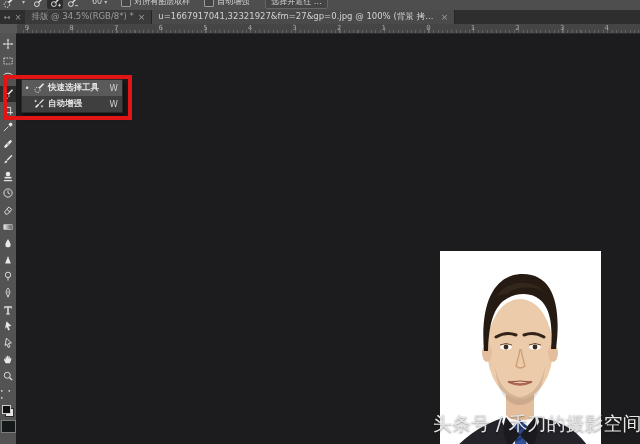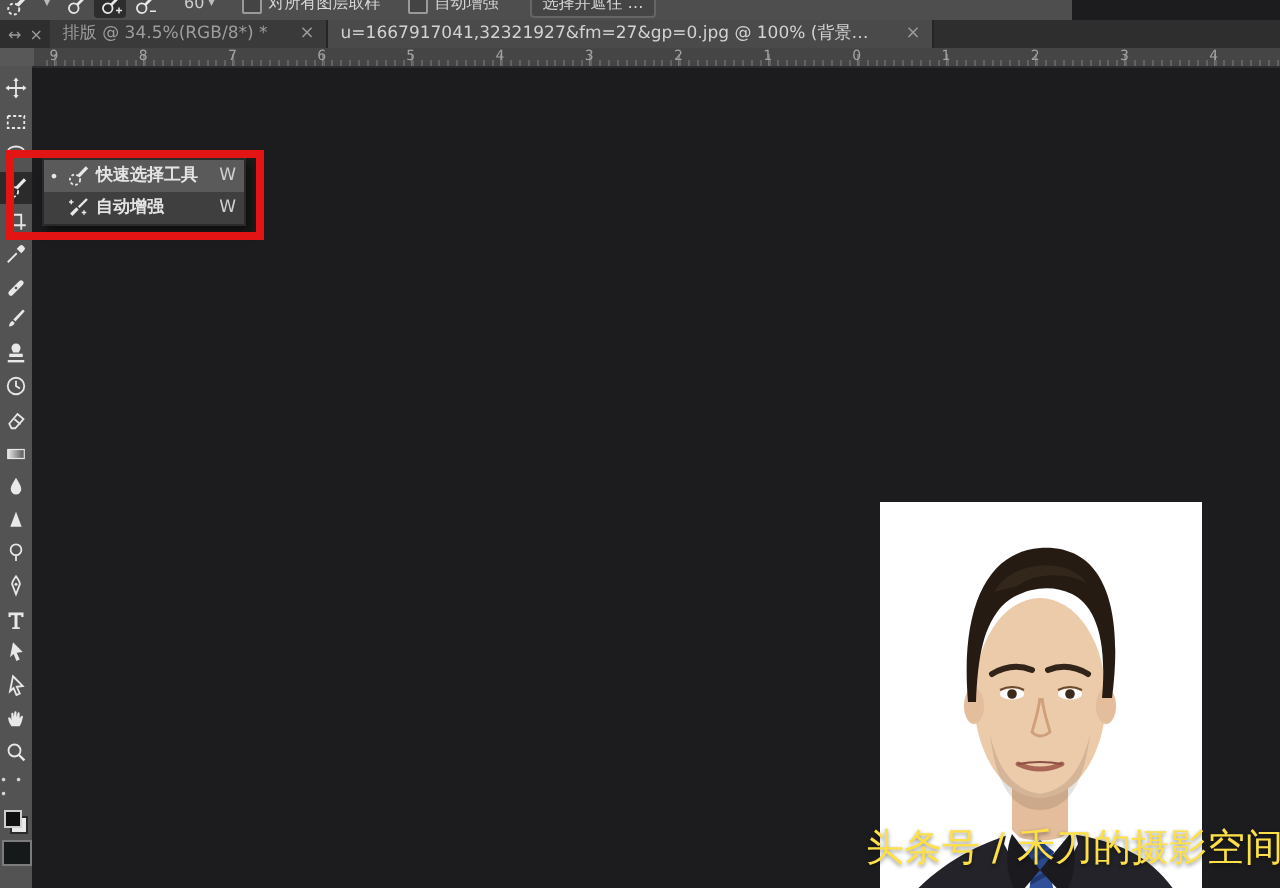--- a/index.html
+++ b/index.html
@@ -4,21 +4,21 @@
 <style>
   html,body{margin:0;padding:0;}
   body{
     width:640px;height:444px;position:relative;overflow:hidden;
     background:#1c1c1e;
     font-family:"DejaVu Sans","Liberation Sans",sans-serif;
     -webkit-font-smoothing:antialiased;
   }
   
   .options-bar{
-    position:absolute;left:0;top:0;width:536px;height:10px;
+    position:absolute;left:0;top:0;width:640px;height:10px;
     background:#4e4e4e;border-bottom:1px solid #333;
     overflow:hidden;z-index:5;
   }
   .options-inner{
     position:absolute;left:0;top:-7px;height:17px;
     display:flex;align-items:center;gap:4px;padding-left:2px;
     color:#d6d6d6;font-size:8px;white-space:nowrap;
   }
   .opt-toolicon{width:16px;height:15px;display:flex;align-items:flex-end;}
   .opt-toolicon svg{width:13px;height:13px;}
@@ -37,21 +37,21 @@
     background:#454545;color:#d6d6d6;
   }
   
   .tab-bar{
     position:absolute;left:0;top:10px;width:640px;height:14px;
     background:#2e2e2e;display:flex;align-items:stretch;z-index:5;
     font-size:8.5px;color:#b5b5b5;
   }
   .tabbar-glyphs{display:flex;align-items:center;gap:4px;padding:0 4px;color:#9a9a9a;font-size:8px;}
   .tab{
-    display:flex;align-items:center;gap:16px;padding:0 6px;
+    display:flex;align-items:center;gap:4px;padding:0 6px;
     border-right:1px solid #252525;max-width:290px;overflow:hidden;
   }
   .tab.inactive{background:#3a3a3a;color:#9d9d9d;}
   .tab.active{background:#4a4a4a;color:#d2d2d2;}
   .tab-title{white-space:nowrap;overflow:hidden;text-overflow:ellipsis;}
   .tab-close{color:#9a9a9a;font-size:9px;cursor:pointer;}
   
   .ruler-corner{
     position:absolute;left:0;top:24px;width:17px;height:9px;background:#585858;
     border-bottom:1px solid #2c2c2c;z-index:4;
@@ -111,21 +111,21 @@
   .menu-label{flex:1;white-space:nowrap;font-weight:bold;}
   .menu-shortcut{color:#cfcfcf;}
   
   .red-box{
     position:absolute;left:3px;top:75px;width:121px;height:37px;
     border:4px solid #e31414;z-index:9;pointer-events:none;
   }
   
   .watermark{
     position:absolute;left:433px;top:411px;z-index:10;
-    font-size:19px;color:#fde047;font-weight:500;white-space:nowrap;
+    font-size:19px;color:#e5e5e5;font-weight:500;white-space:nowrap;
     text-shadow:0 1px 2px rgba(0,0,0,.45);
   }
 </style>
 </head>
 <body>
 
 <div class="options-bar">
   <div class="options-inner">
     <span class="opt-toolicon">
         <svg viewBox="0 0 16 16">

